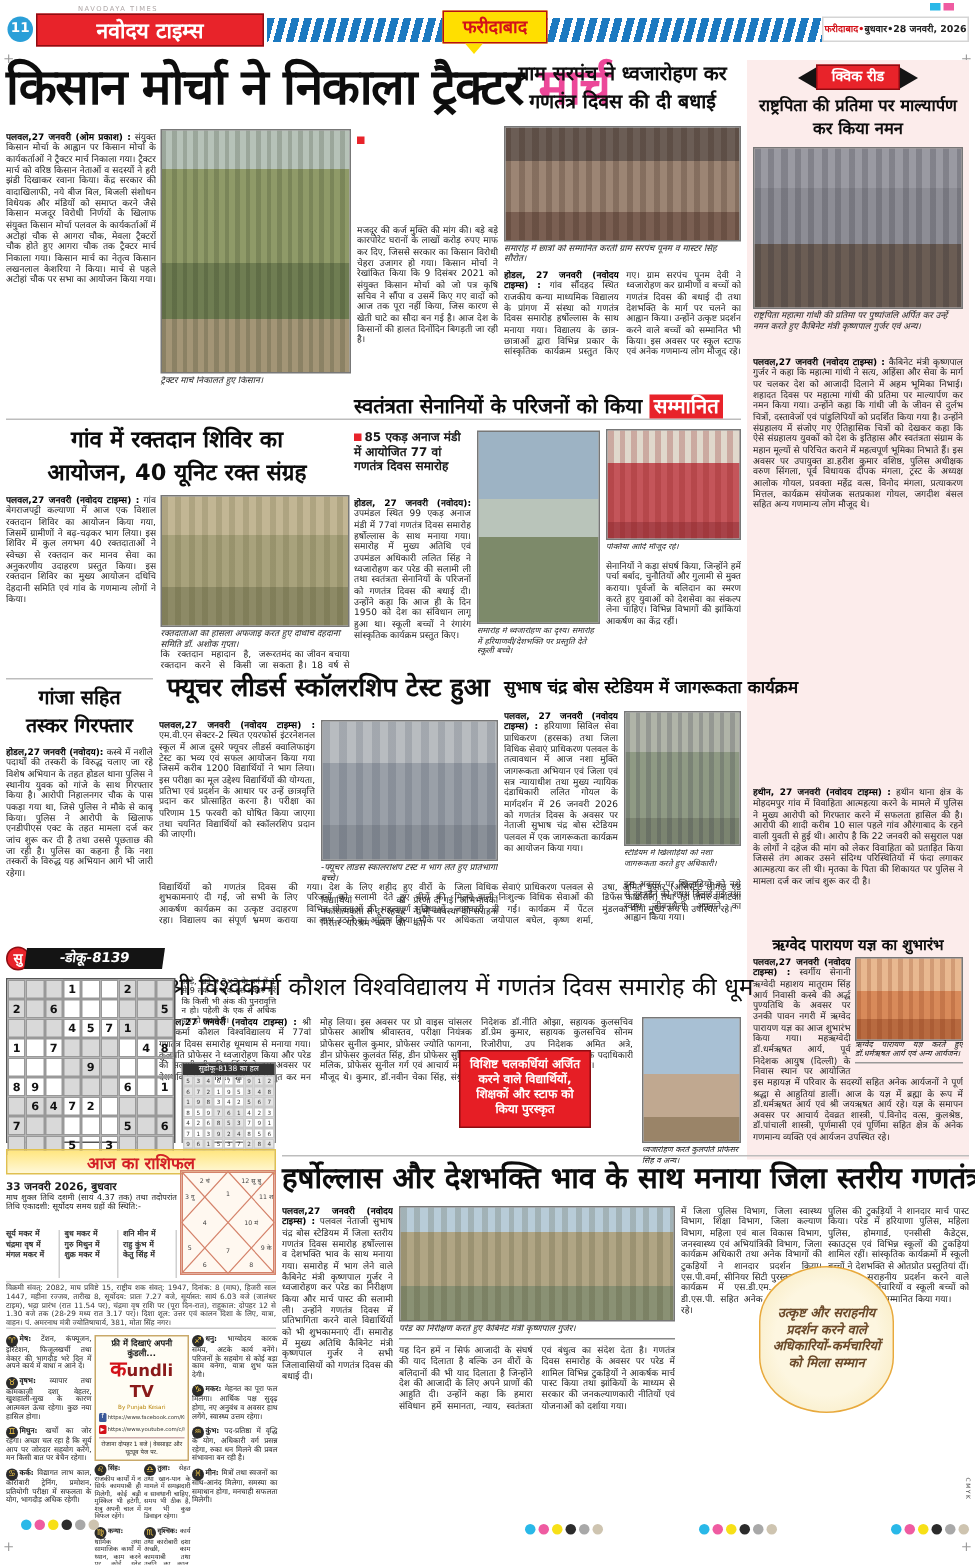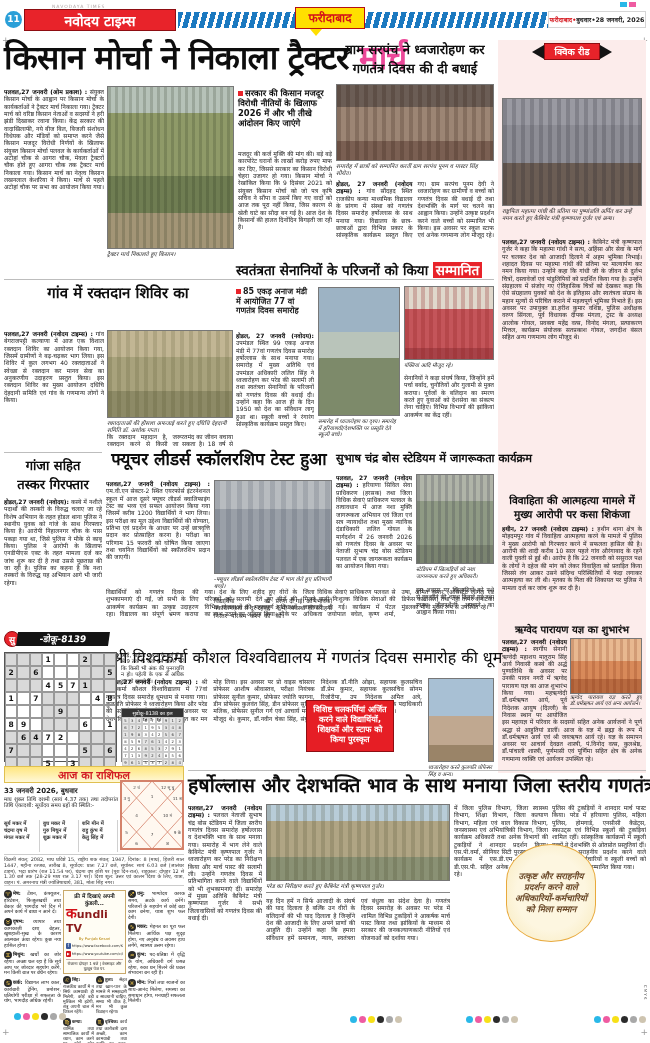--- a/index.html
+++ b/index.html
@@ -139,21 +139,21 @@
 .zcol{position:absolute;width:57px}
 #zcol1{left:4px;top:890px}
 #zcol3{left:128px;top:890px}
 #zcol2{left:63px;top:976px;width:64px;column-count:2;column-gap:2px}
 .zentry{font-size:4.9px;line-height:5.6px;margin-bottom:3px;text-align:justify}
 #zcol2 .zentry{font-size:4.4px;line-height:5.1px}
 .zicon{display:inline-block;width:8px;height:8px;border-radius:50%;background:#2b2b2b;color:#ffd24a;font-size:5.5px;text-align:center;line-height:8px;margin-right:1px;vertical-align:-1px}
 
 #ad{left:63px;top:890px;width:63px;height:84px;border:1px solid #c9a96a;background:#fffdf4;padding:2px;font-size:4.4px}
 #ad-title{font-size:5.6px;font-weight:bold;text-align:center;line-height:6.5px}
-#ad-brand{font-size:11px;font-weight:bold;color:#8a1a1a;line-height:14px}
+#ad-brand{text-align:center;font-size:11px;font-weight:bold;color:#8a1a1a;line-height:14px}
 #ad-brand .k{color:#d31219;font-size:14px}
 #ad-sub{text-align:center;font-size:3.8px;color:#b8860b}
 .adlink{display:flex;align-items:center;gap:1px;margin-top:2px}
 .adlink .fb{width:6px;height:6px;background:#3b5998;color:#fff;font-size:4.5px;text-align:center;line-height:6px;border-radius:1px}
 .adlink .yt{width:6px;height:6px;background:#d31219;color:#fff;font-size:3.5px;text-align:center;line-height:6px;border-radius:1px}
 .adlink span.url{font-size:3.6px;color:#333;overflow:hidden;white-space:nowrap}
 #ad-sched{border-top:1px solid #caa;margin-top:2px;padding-top:1px;font-size:4px;text-align:center}
 
 #k-hl{left:188px;top:773px;width:458px;height:26px;font-size:19.5px;font-weight:bold;text-align:center;line-height:26px;color:#0d0d0d;white-space:nowrap}
 #k-col1{left:188px;top:804px;width:74px;height:236px}
@@ -188,53 +188,53 @@
 <div class="abs" id="stripe"></div>
 <div class="abs" id="citytab">फरीदाबाद</div>
 <div class="abs" id="citytri"></div>
 <div class="abs" id="datebox"><span class="dc">फरीदाबाद•</span><span>बुधवार•28 जनवरी, 2026</span></div>
 
 <div class="abs" id="mainhl"><span>किसान मोर्चा ने निकाला ट्रैक्टर </span><span class="blue">मार्च</span></div>
 
 <div class="btxt" id="a-col1"><span class="dl">पलवल,27 जनवरी (ओम प्रकाश) :</span> <span>संयुक्त किसान मोर्चा के आह्वान पर किसान मोर्चा के कार्यकर्ताओं ने ट्रैक्टर मार्च निकाला गया। ट्रैक्टर मार्च को वरिष्ठ किसान नेताओं व सदस्यों ने हरी झंडी दिखाकर रवाना किया। केंद्र सरकार की वादाखिलाफी, नये बीज बिल, बिजली संशोधन विधेयक और मंडियों को समाप्त करने जैसे किसान मजदूर विरोधी निर्णयों के खिलाफ संयुक्त किसान मोर्चा पलवल के कार्यकर्ताओं में अटोहां चौक से आगरा चौक, मेवला ट्रैक्टरों चौक होते हुए आगरा चौक तक ट्रैक्टर मार्च निकाला गया। किसान मार्च का नेतृत्व किसान लखनलाल केशरिया ने किया। मार्च से पहले अटोहां चौक पर सभा का आयोजन किया गया।</span></div>
 <div class="photo" id="a-photo"></div>
 <div class="cap" id="a-cap">ट्रैक्टर मार्च निकालते हुए किसान।</div>
-<div class="abs" id="a-bullet"><span class="sq"></span><span>सरकार की किसान मजदूर विरोधी नीतियों के खिलाफ 2026 में और भी तीखे आंदोलन किए जाएंगे</span></div>
+<div class="abs" id="a-bullet"><span class="sq"></span></div>
 <div class="btxt" id="a-col3">मजदूर की कर्ज मुक्ति की मांग की। बड़े बड़े कारपोरेट घरानों के लाखों करोड़ रुपए माफ कर दिए, जिससे सरकार का किसान विरोधी चेहरा उजागर हो गया। किसान मोर्चा ने रेखांकित किया कि 9 दिसंबर 2021 को संयुक्त किसान मोर्चा को जो पत्र कृषि सचिव ने सौंपा व उसमें किए गए वादों को आज तक पूरा नहीं किया, जिस कारण से खेती घाटे का सौदा बन गई है। आज देश के किसानों की हालत दिनोंदिन बिगड़ती जा रही है।</div>
 
 <div class="abs" id="b-hl">ग्राम सरपंच ने ध्वजारोहण कर गणतंत्र दिवस की दी बधाई</div>
 <div class="photo" id="b-photo"></div>
 <div class="cap" id="b-cap">समारोह में छात्रों को सम्मानित करतीं ग्राम सरपंच पूनम व मास्टर सिंह सौरोत।</div>
 <div class="btxt" id="b-body"><span class="dl">होडल, 27 जनवरी (नवोदय टाइम्स) :</span> <span>गांव सौंदहद स्थित राजकीय कन्या माध्यमिक विद्यालय के प्रांगण में संस्था को गणतंत्र दिवस समारोह हर्षोल्लास के साथ मनाया गया। विद्यालय के छात्र-छात्राओं द्वारा विभिन्न प्रकार के सांस्कृतिक कार्यक्रम प्रस्तुत किए गए। ग्राम सरपंच पूनम देवी ने ध्वजारोहण कर ग्रामीणों व बच्चों को गणतंत्र दिवस की बधाई दी तथा देशभक्ति के मार्ग पर चलने का आह्वान किया। उन्होंने उत्कृष्ट प्रदर्शन करने वाले बच्चों को सम्मानित भी किया। इस अवसर पर स्कूल स्टाफ एवं अनेक गणमान्य लोग मौजूद रहे।</span></div>
 
 <div id="qr">
     <div class="inner">
   <div id="qr-bannerrow">
     <span class="tri-l"></span>
     <span id="qr-banner">क्विक रीड</span>
     <span class="tri-r"></span>
   </div>
+  <div id="qr-hl">राष्ट्रपिता की प्रतिमा पर माल्यार्पण कर किया नमन</div>
   <div id="qr-photo"></div>
   <div id="qr-cap">राष्ट्रपिता महात्मा गांधी की प्रतिमा पर पुष्पांजलि अर्पित कर उन्हें नमन करते हुए कैबिनेट मंत्री कृष्णपाल गुर्जर एवं अन्य।</div>
   <div id="qr-body"><span class="dl">पलवल,27 जनवरी (नवोदय टाइम्स) :</span> <span>कैबिनेट मंत्री कृष्णपाल गुर्जर ने कहा कि महात्मा गांधी ने सत्य, अहिंसा और सेवा के मार्ग पर चलकर देश को आजादी दिलाने में अहम भूमिका निभाई। शहादत दिवस पर महात्मा गांधी की प्रतिमा पर माल्यार्पण कर नमन किया गया। उन्होंने कहा कि गांधी जी के जीवन से दुर्लभ चित्रों, दस्तावेजों एवं पांडुलिपियों को प्रदर्शित किया गया है। उन्होंने संग्रहालय में संजोए गए ऐतिहासिक चित्रों को देखकर कहा कि ऐसे संग्रहालय युवकों को देश के इतिहास और स्वतंत्रता संग्राम के महान मूल्यों से परिचित कराने में महत्वपूर्ण भूमिका निभाते हैं। इस अवसर पर उपायुक्त डा.हरीश कुमार वशिष्ठ, पुलिस अधीक्षक वरुण सिंगला, पूर्व विधायक दीपक मंगला, ट्रस्ट के अध्यक्ष आलोक गोयल, प्रवक्ता महेंद्र वत्स, विनोद मंगला, प्रत्याकरण मित्तल, कार्यक्रम संयोजक सतप्रकाश गोयल, जगदीश बंसल सहित अन्य गणमान्य लोग मौजूद थे।</span></div>
-  <div id="su-hl">विवाहिता की आत्महत्या मामले में मुख्य आरोपी पर कसा शिकंजा</div>
   <div id="su-body"><span class="dl">हथीन, 27 जनवरी (नवोदय टाइम्स) :</span> <span>हथीन थाना क्षेत्र के मोहदमपुर गांव में विवाहिता आत्महत्या करने के मामले में पुलिस ने मुख्य आरोपी को गिरफ्तार करने में सफलता हासिल की है। आरोपी की शादी करीब 10 साल पहले गांव औरंगाबाद के रहने वाली युवती से हुई थी। आरोप है कि 22 जनवरी को ससुराल पक्ष के लोगों ने दहेज की मांग को लेकर विवाहिता को प्रताड़ित किया जिससे तंग आकर उसने संदिग्ध परिस्थितियों में फंदा लगाकर आत्महत्या कर ली थी। मृतका के पिता की शिकायत पर पुलिस ने मामला दर्ज कर जांच शुरू कर दी है।</span></div>
   <div id="ya-hl">ऋग्वेद पारायण यज्ञ का शुभारंभ</div>
   <div id="ya-body">
     <span id="ya-float" style="display:block">
       <span id="ya-photo" style="display:block"></span>
       <span id="ya-cap" style="display:block">ऋग्वेद पारायण यज्ञ करते हुए डॉ.धर्मऋषत आर्य एवं अन्य आर्यजन।</span>
     </span>
     <span class="dl">पलवल,27 जनवरी (नवोदय टाइम्स) :</span> <span>स्वर्गीय सेनानी ऋग्वेदी महाशय मातूराम सिंह आर्य निवासी कस्बे की अर्द्ध पुण्यतिथि के अवसर पर उनकी पावन नगरी में ऋग्वेद पारायण यज्ञ का आज शुभारंभ किया गया। महऋग्वेदी डॉ.धर्मऋषत आर्य, पूर्व निदेशक आयुष (दिल्ली) के निवास स्थान पर आयोजित इस महायज्ञ में परिवार के सदस्यों सहित अनेक आर्यजनों ने पूर्ण श्रद्धा से आहुतियां डालीं। आज के यज्ञ में ब्रह्मा के रूप में डॉ.धर्मऋषत आर्य एवं श्री जयऋषत आर्य रहे। यज्ञ के समापन अवसर पर आचार्य देवव्रत शास्त्री, पं.विनोद वत्स, कुलश्रेष्ठ, डॉ.पांचाली शास्त्री, पूर्णमासी एवं पूर्णिमा सहित क्षेत्र के अनेक गणमान्य व्यक्ति एवं आर्यजन उपस्थित रहे।</span>
   </div>
 </div>
   </div>
 
 <div class="hr" style="left:4px;top:279px;width:490px"></div>
-<div class="abs" id="c-hl"><span>गांव में रक्तदान शिविर का</span><br></div>
+<div class="abs" id="c-hl"><span>गांव में रक्तदान शिविर का</span><br><span>आयोजन, 40 यूनिट रक्त संग्रह</span></div>
 <div class="btxt" id="c-col1"><span class="dl">पलवल,27 जनवरी (नवोदय टाइम्स) :</span> <span>गांव बेगराजपट्टी कल्याणा में आज एक विशाल रक्तदान शिविर का आयोजन किया गया, जिसमें ग्रामीणों ने बढ़-चढ़कर भाग लिया। इस शिविर में कुल लगभग 40 रक्तदाताओं ने स्वेच्छा से रक्तदान कर मानव सेवा का अनुकरणीय उदाहरण प्रस्तुत किया। इस रक्तदान शिविर का मुख्य आयोजन दधिचि देहदानी समिति एवं गांव के गणमान्य लोगों ने किया।</span></div>
 <div class="photo" id="c-photo"></div>
 <div class="cap" id="c-cap">रक्तदाताओं की हौसला अफजाई करते हुए दधिचि देहदानी समिति डॉ. अशोक गुप्ता।</div>
 <div class="btxt" id="c-body2">कि रक्तदान महादान है, रक्तदान करने से किसी जरूरतमंद का जीवन बचाया जा सकता है। 18 वर्ष से अधिक आयु का प्रत्येक स्वस्थ व्यक्ति रक्तदान कर सकता है।</div>
 
 <div class="abs" id="d-hl"><span>स्वतंत्रता सेनानियों के परिजनों को किया </span><span class="redbg">सम्मानित</span></div>
 <div class="abs" id="d-bullet"><span class="sq"></span><span>85 एकड़ अनाज मंडी में आयोजित 77 वां गणतंत्र दिवस समारोह</span></div>
 <div class="btxt" id="d-col1"><span class="dl">होडल, 27 जनवरी (नवोदय):</span> <span>उपमंडल स्थित 99 एकड़ अनाज मंडी में 77वां गणतंत्र दिवस समारोह हर्षोल्लास के साथ मनाया गया। समारोह में मुख्य अतिथि एवं उपमंडल अधिकारी ललित सिंह ने ध्वजारोहण कर परेड की सलामी ली तथा स्वतंत्रता सेनानियों के परिजनों को गणतंत्र दिवस की बधाई दी। उन्होंने कहा कि आज ही के दिन 1950 को देश का संविधान लागू हुआ था। स्कूली बच्चों ने रंगारंग सांस्कृतिक कार्यक्रम प्रस्तुत किए।</span></div>
 <div class="photo" id="d-photo1"></div>
 <div class="cap" id="d-cap1">समारोह में ध्वजारोहण का दृश्य। समारोह में हरियाणवी/देशभक्ति पर प्रस्तुति देते स्कूली बच्चे।</div>

